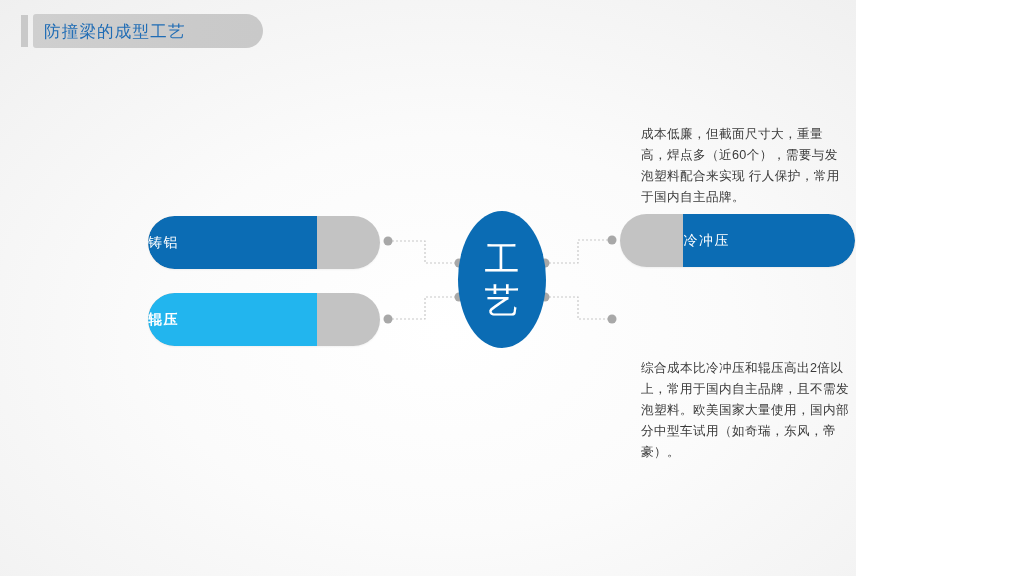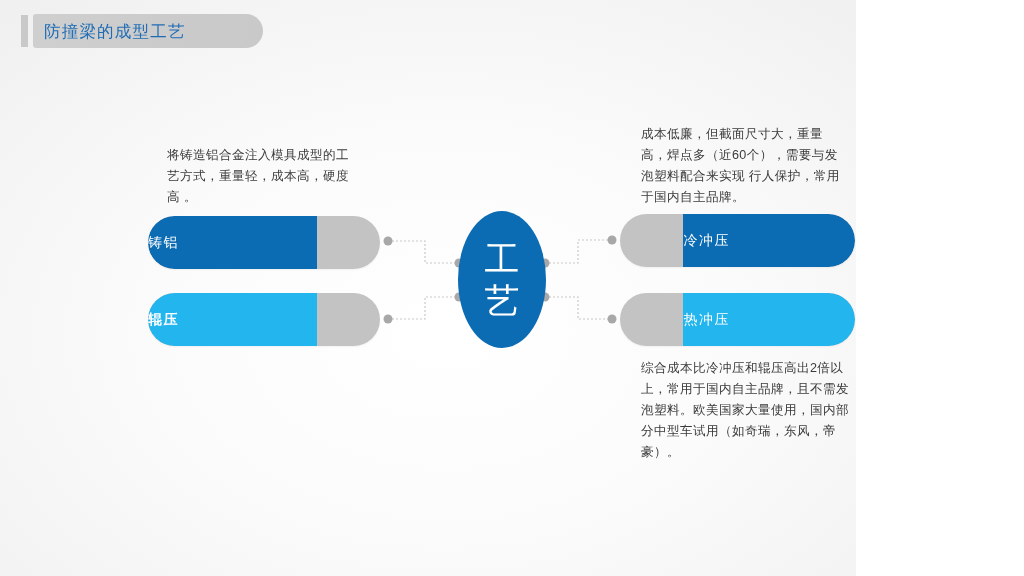--- a/index.html
+++ b/index.html
@@ -192,30 +192,24 @@
     <div class="fill color cyan"></div>
     <div class="pill-label">辊压</div>
   </div>
 
   <div class="pill right-pill" id="pill-lengchongya">
     <div class="fill gray"></div>
     <div class="fill color blue"></div>
     <div class="pill-label">冷冲压</div>
   </div>
 
-  <div class="pill right-pill" id="pill-rechongya">
-    <div class="fill gray"></div>
-    <div class="fill color cyan"></div>
-    <div class="pill-label">热冲压</div>
-  </div>
 
   <div id="center-ellipse">
     <div id="center-ellipse-label">
       <span>工</span>
       <span>艺</span>
     </div>
   </div>
 
-  <div class="desc" id="desc-zhulv">将铸造铝合金注入模具成型的工艺方式，重量轻，成本高，硬度高 。</div>
   <div class="desc" id="desc-lengchongya">成本低廉，但截面尺寸大，重量高，焊点多（近60个），需要与发泡塑料配合来实现 行人保护，常用于国内自主品牌。</div>
   <div class="desc" id="desc-rechongya">综合成本比冷冲压和辊压高出2倍以上，常用于国内自主品牌，且不需发泡塑料。欧美国家大量使用，国内部分中型车试用（如奇瑞，东风，帝豪）。</div>
 
 </div>
 
 </body></html>

